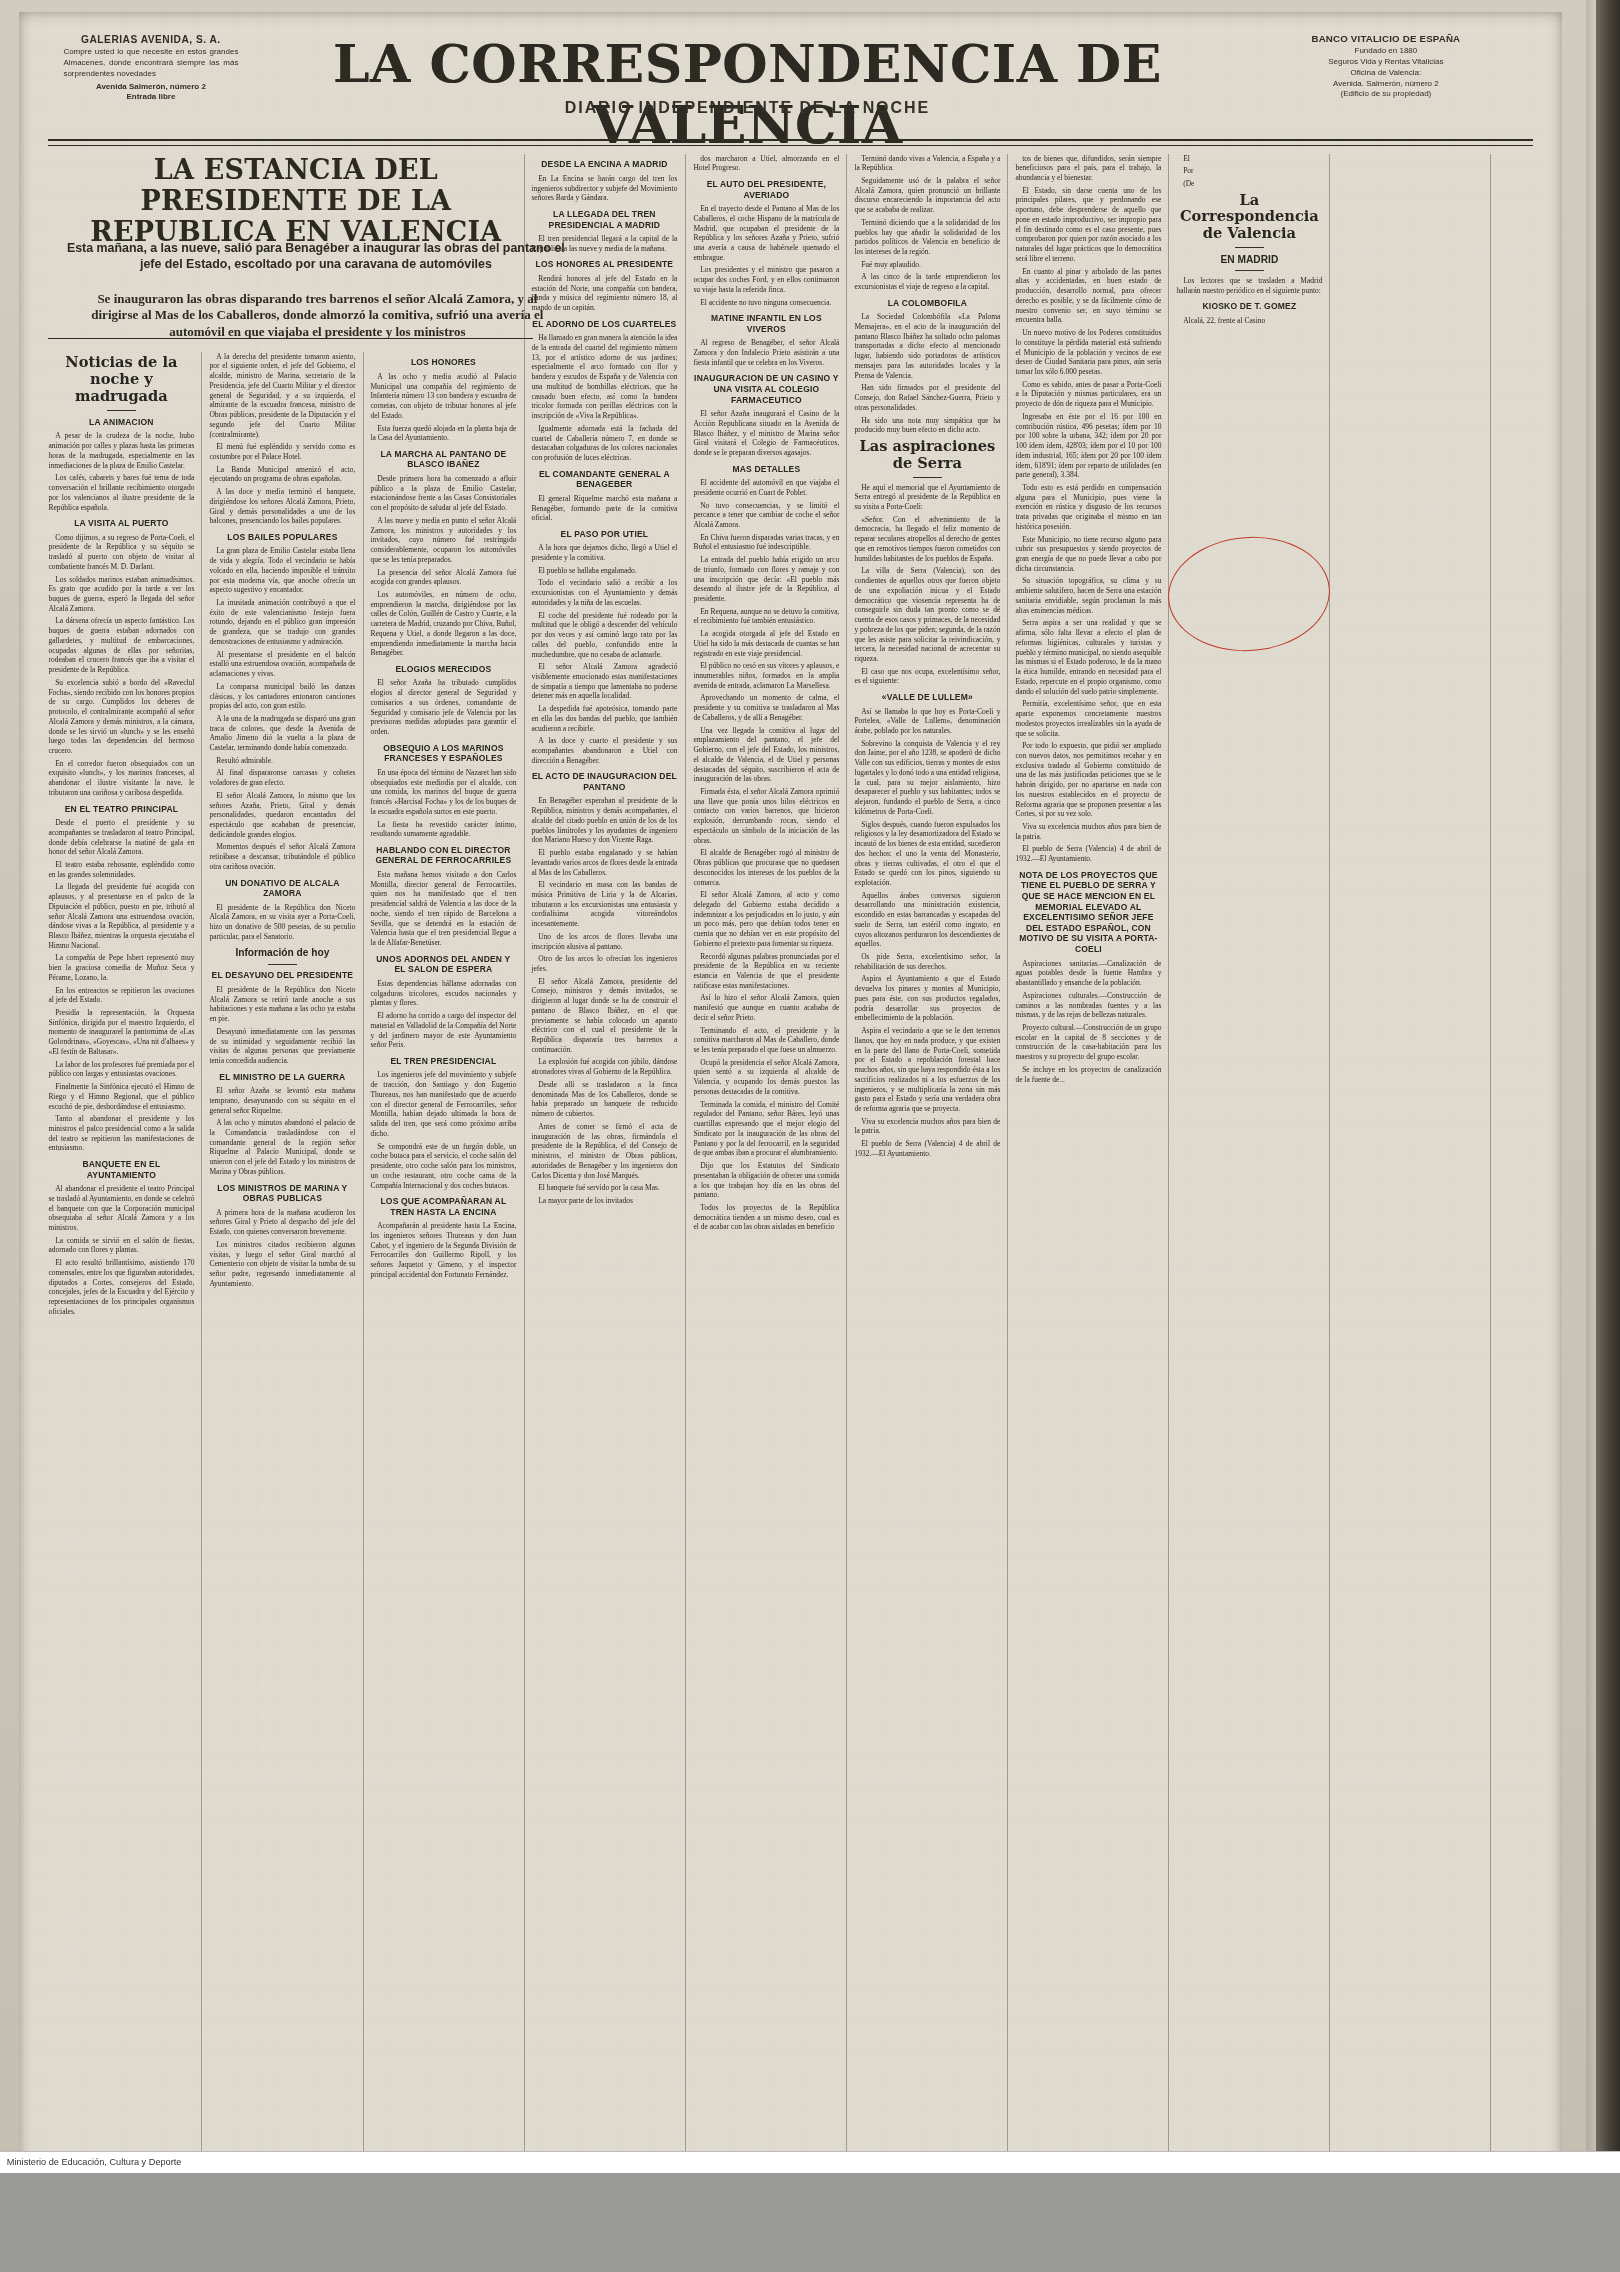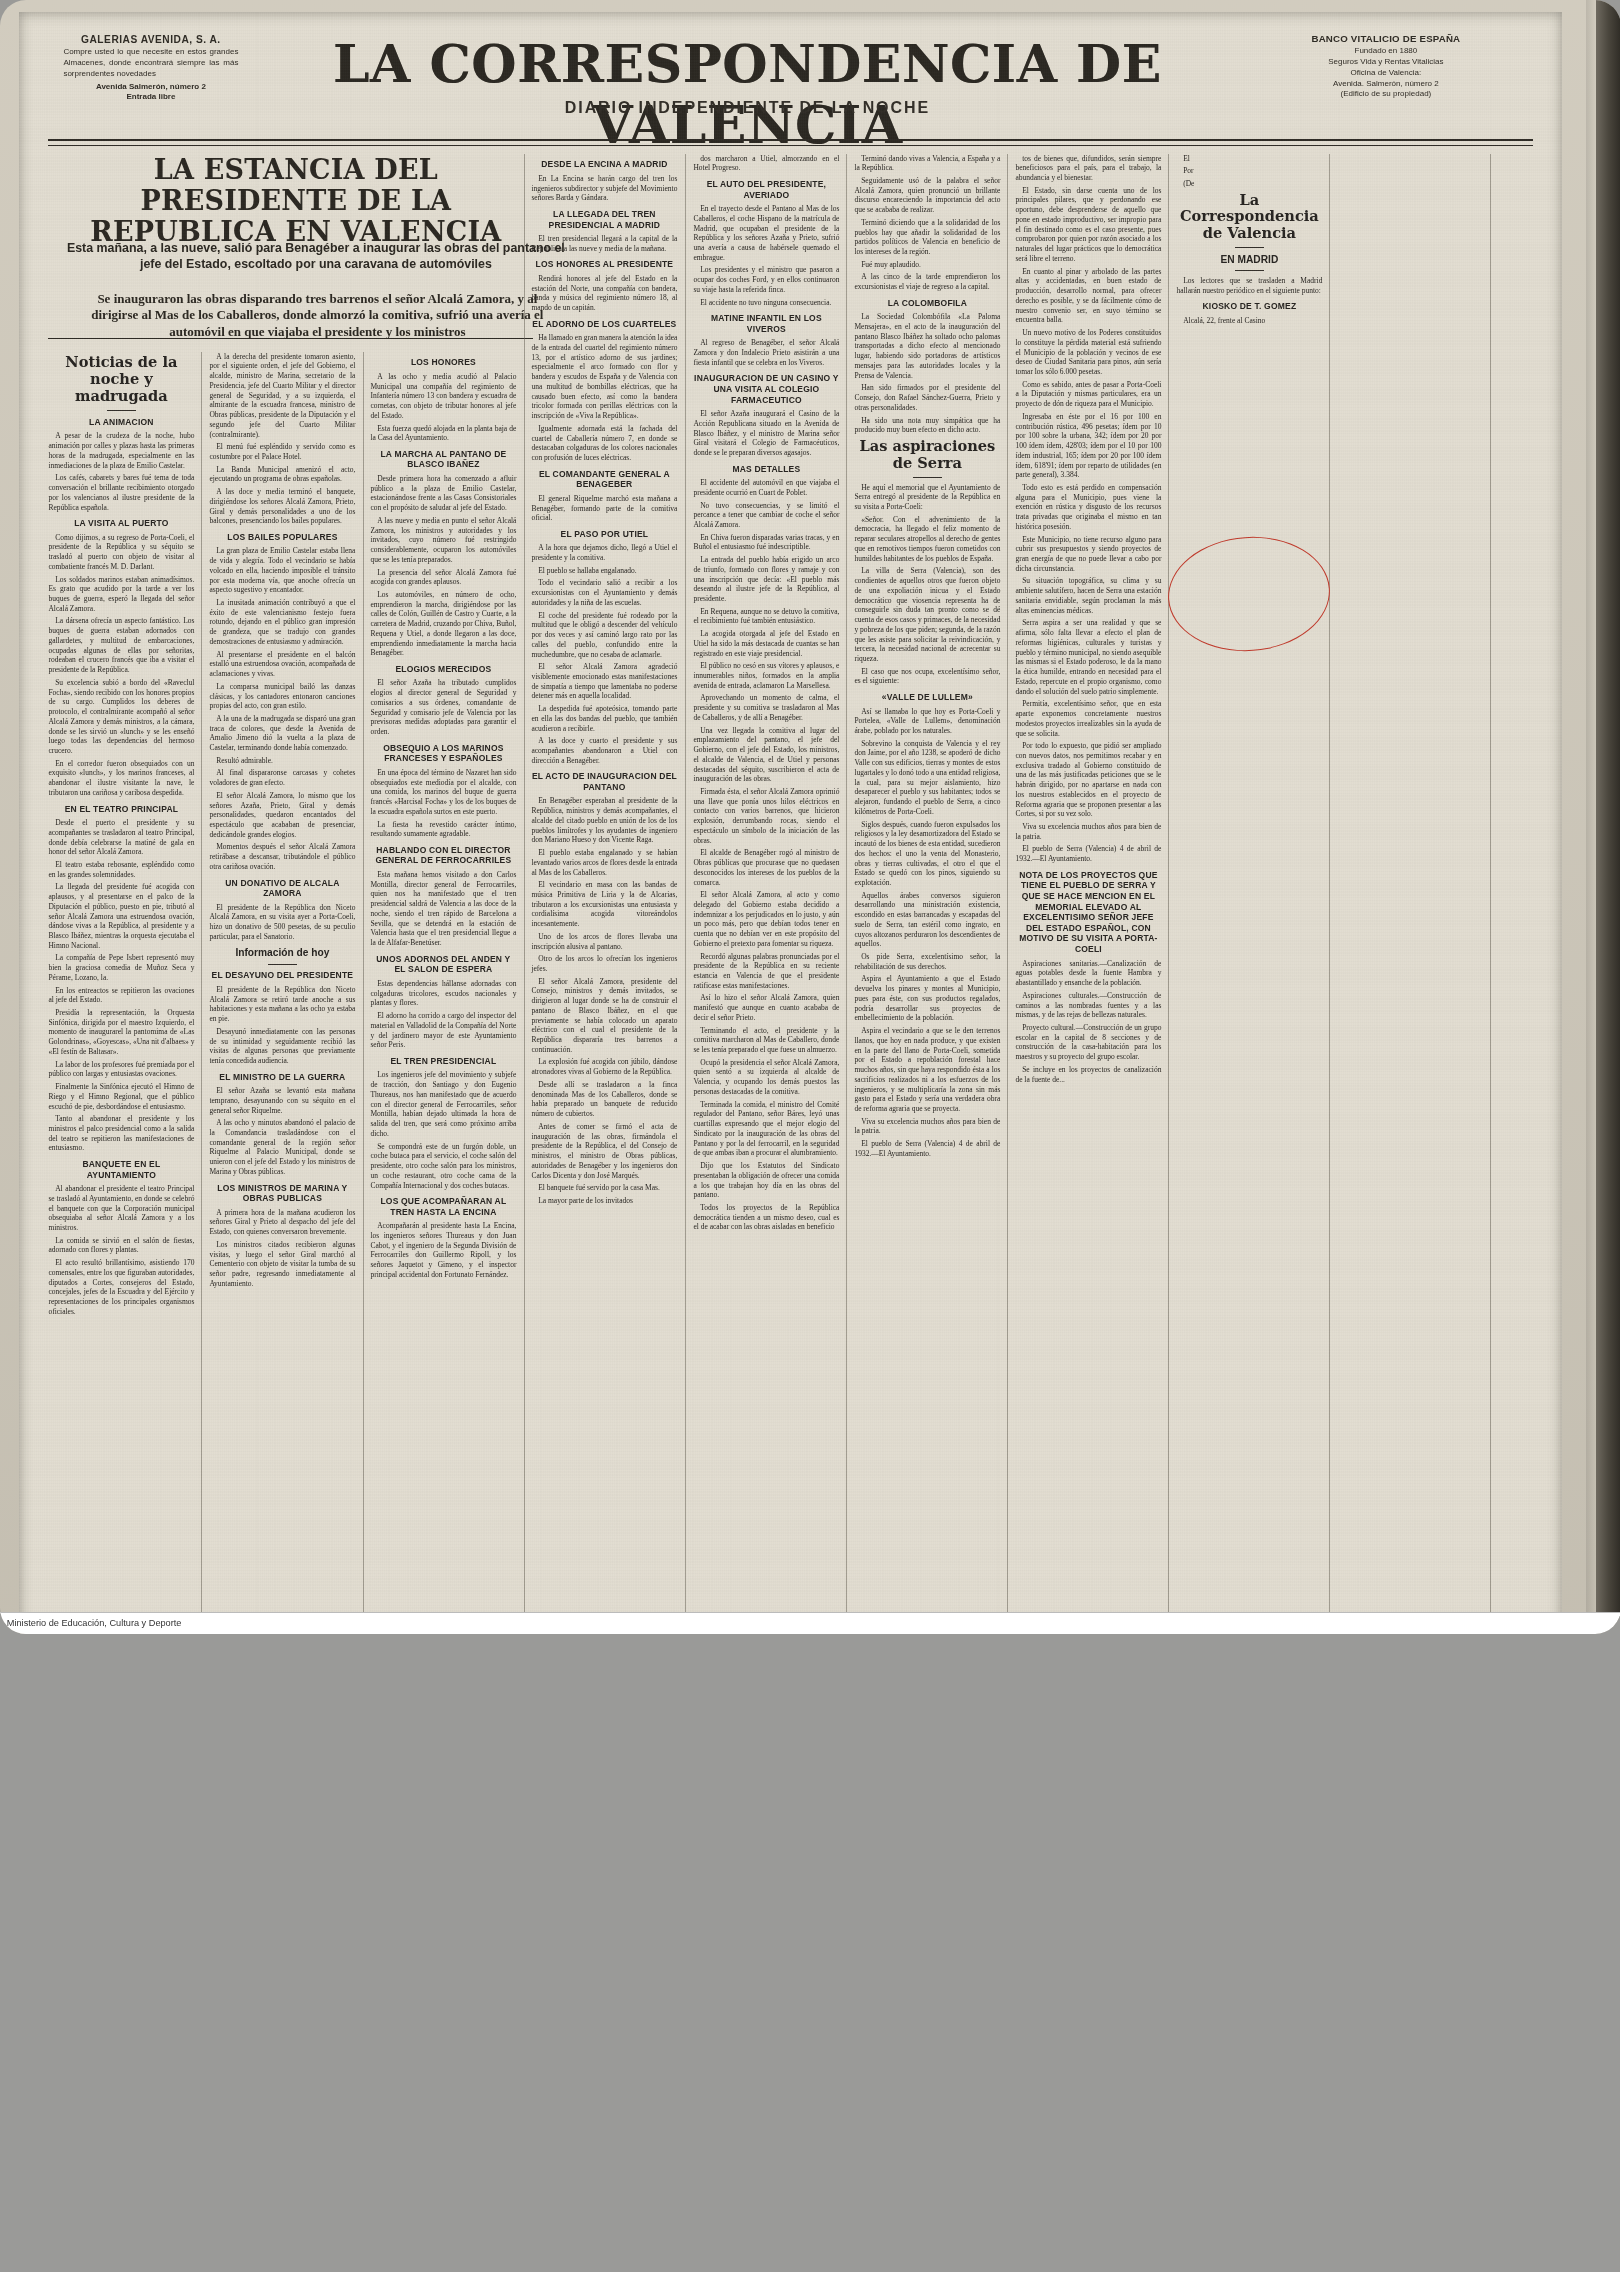--- a/index.html
+++ b/index.html
@@ -1,23 +1,22 @@
 <!DOCTYPE html>
 <html style="font-size:7.8px"><head>
 <meta charset="utf-8">
 <style>
   html,body{margin:0;padding:0;background:#9a9a98;}
   body{font-family:"Liberation Serif", serif;}
   #page{
-    position:relative;width:1621px;height:1634px;
+    position:relative;width:1621px;height:2173px;
     background:#cfc9bb;
     background-image:
       linear-gradient(180deg, rgba(255,255,255,0.06) 0%, rgba(0,0,0,0.05) 100%);
     overflow:hidden;
-    border-radius:26px;
   }
   #sheet{
     position:absolute;left:19.4px;top:11.6px;width:1543px;height:2232px;
     background:#e2ddd0;
     box-shadow:0 0 12.6px rgba(0,0,0,.35) inset;
   }
   .grain{
     position:absolute;inset:0;
     background:
       repeating-linear-gradient(90deg, rgba(0,0,0,0.012) 0 1px, rgba(255,255,255,0.012) 1px 1.9px),

